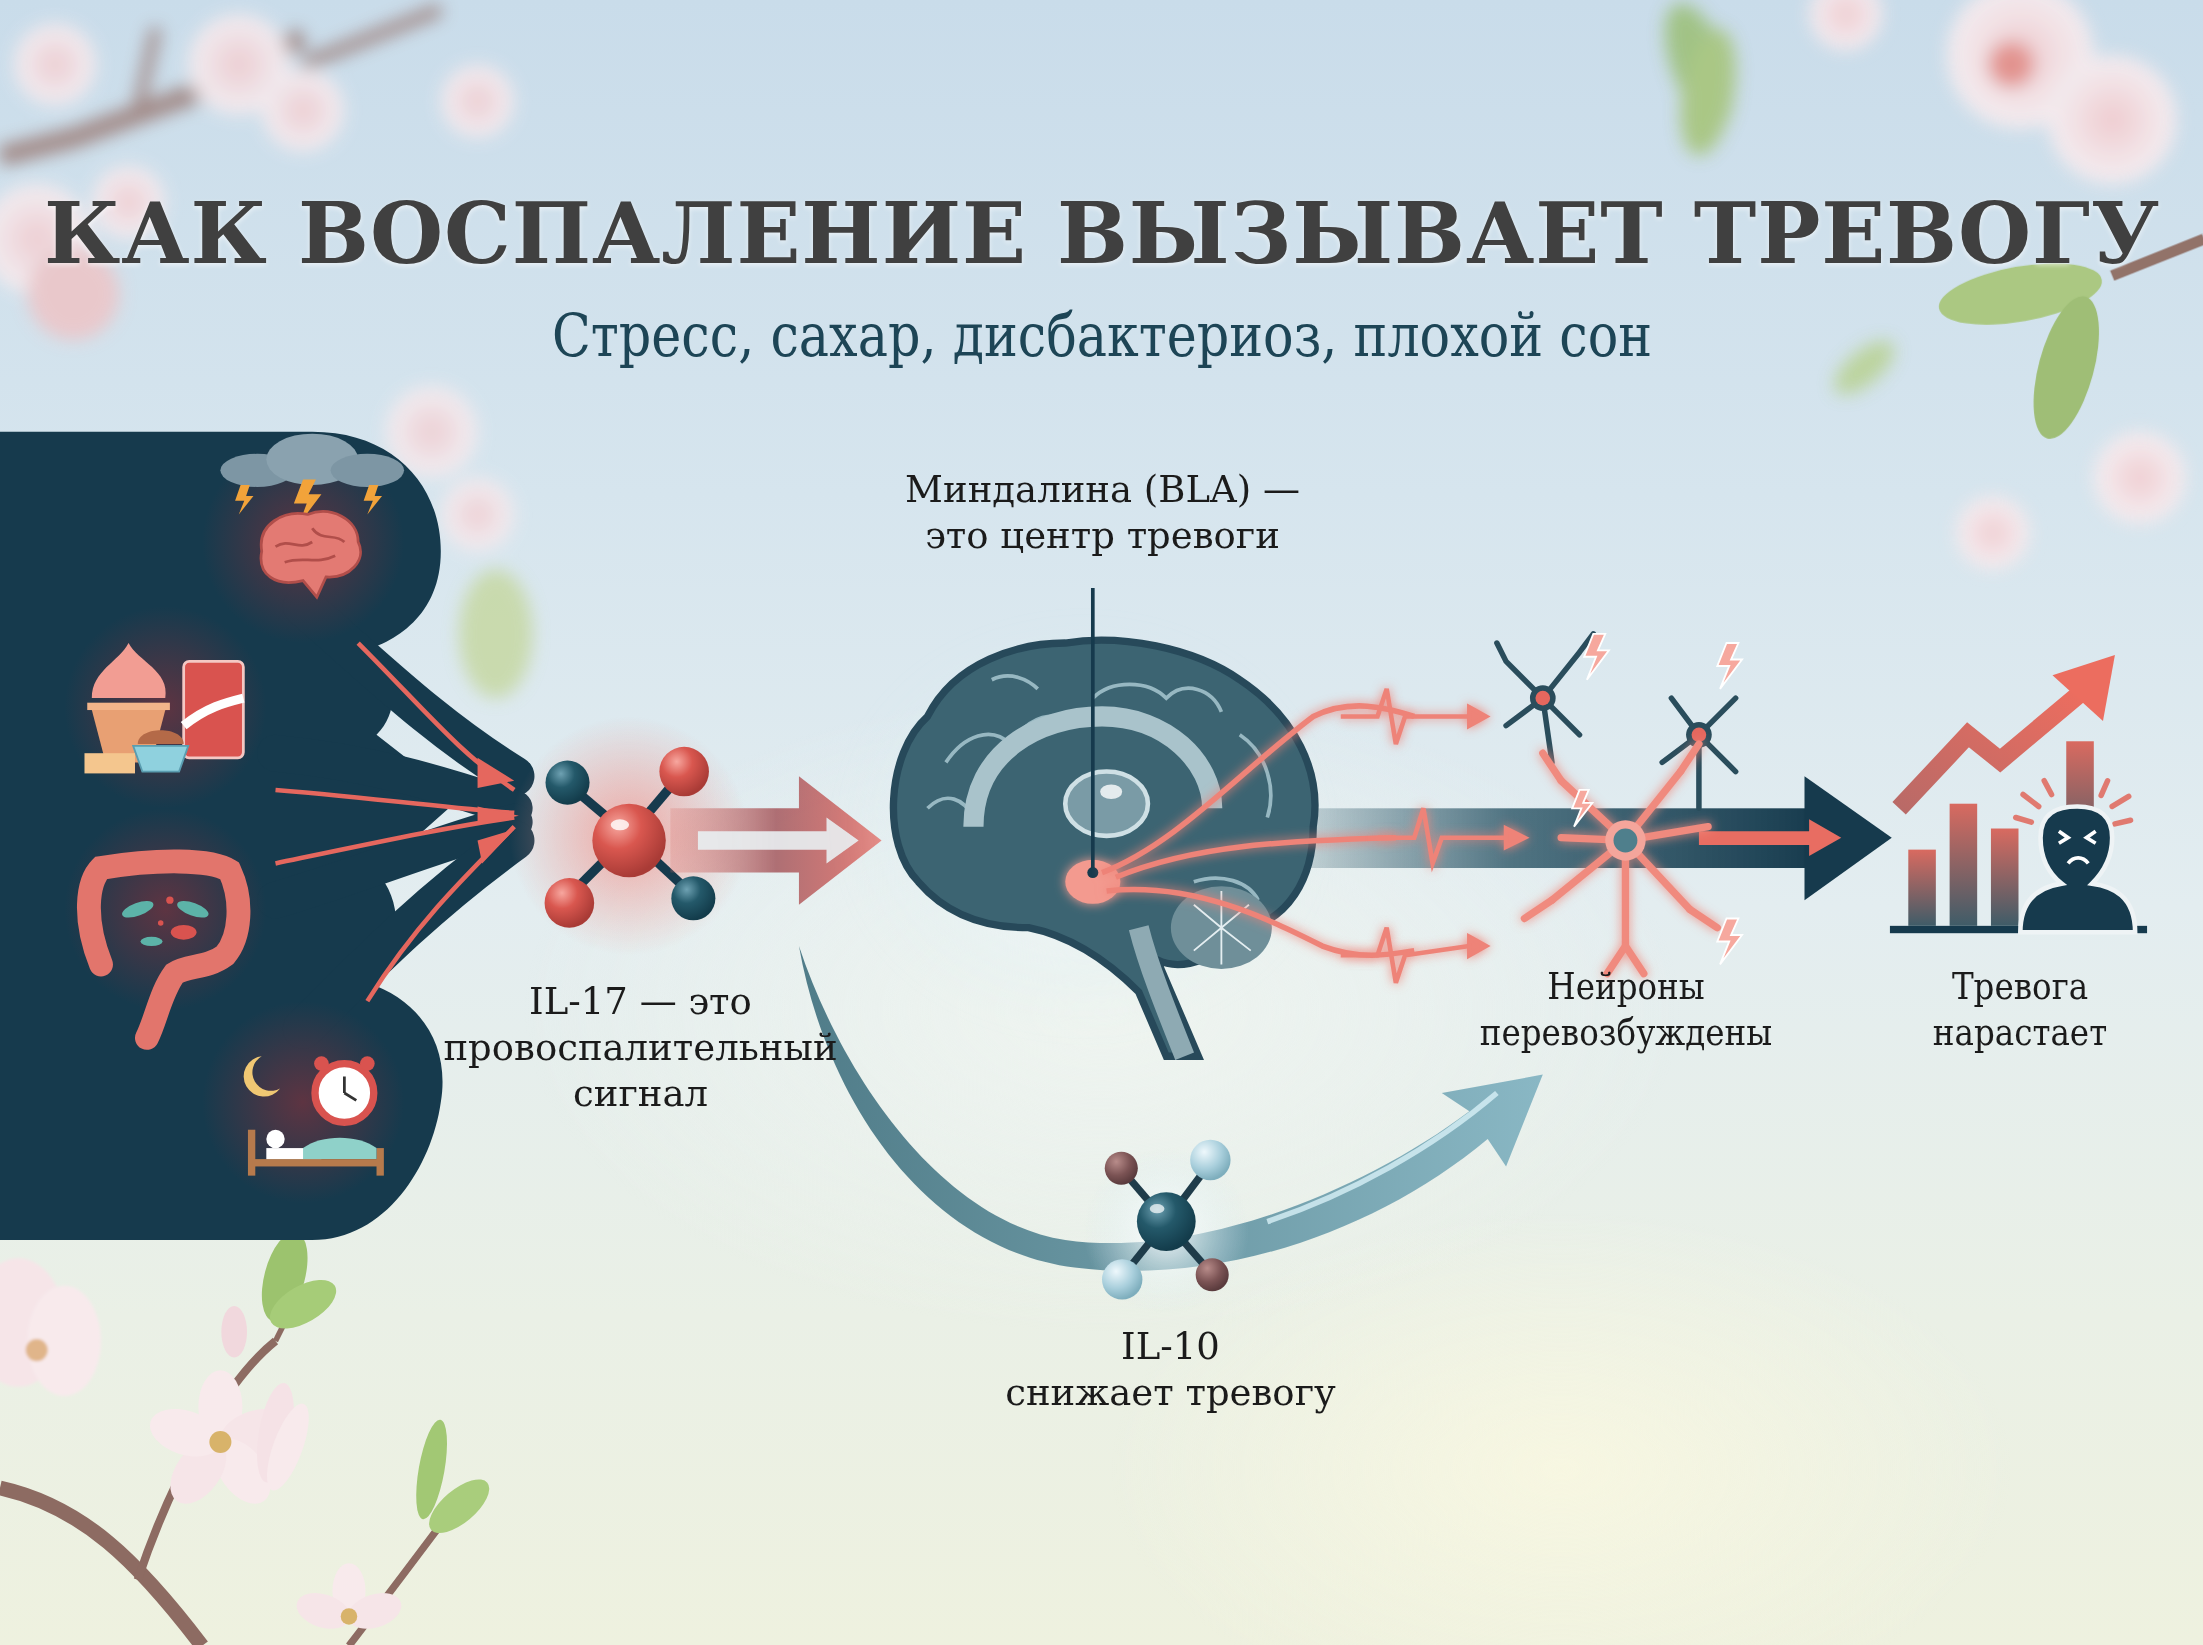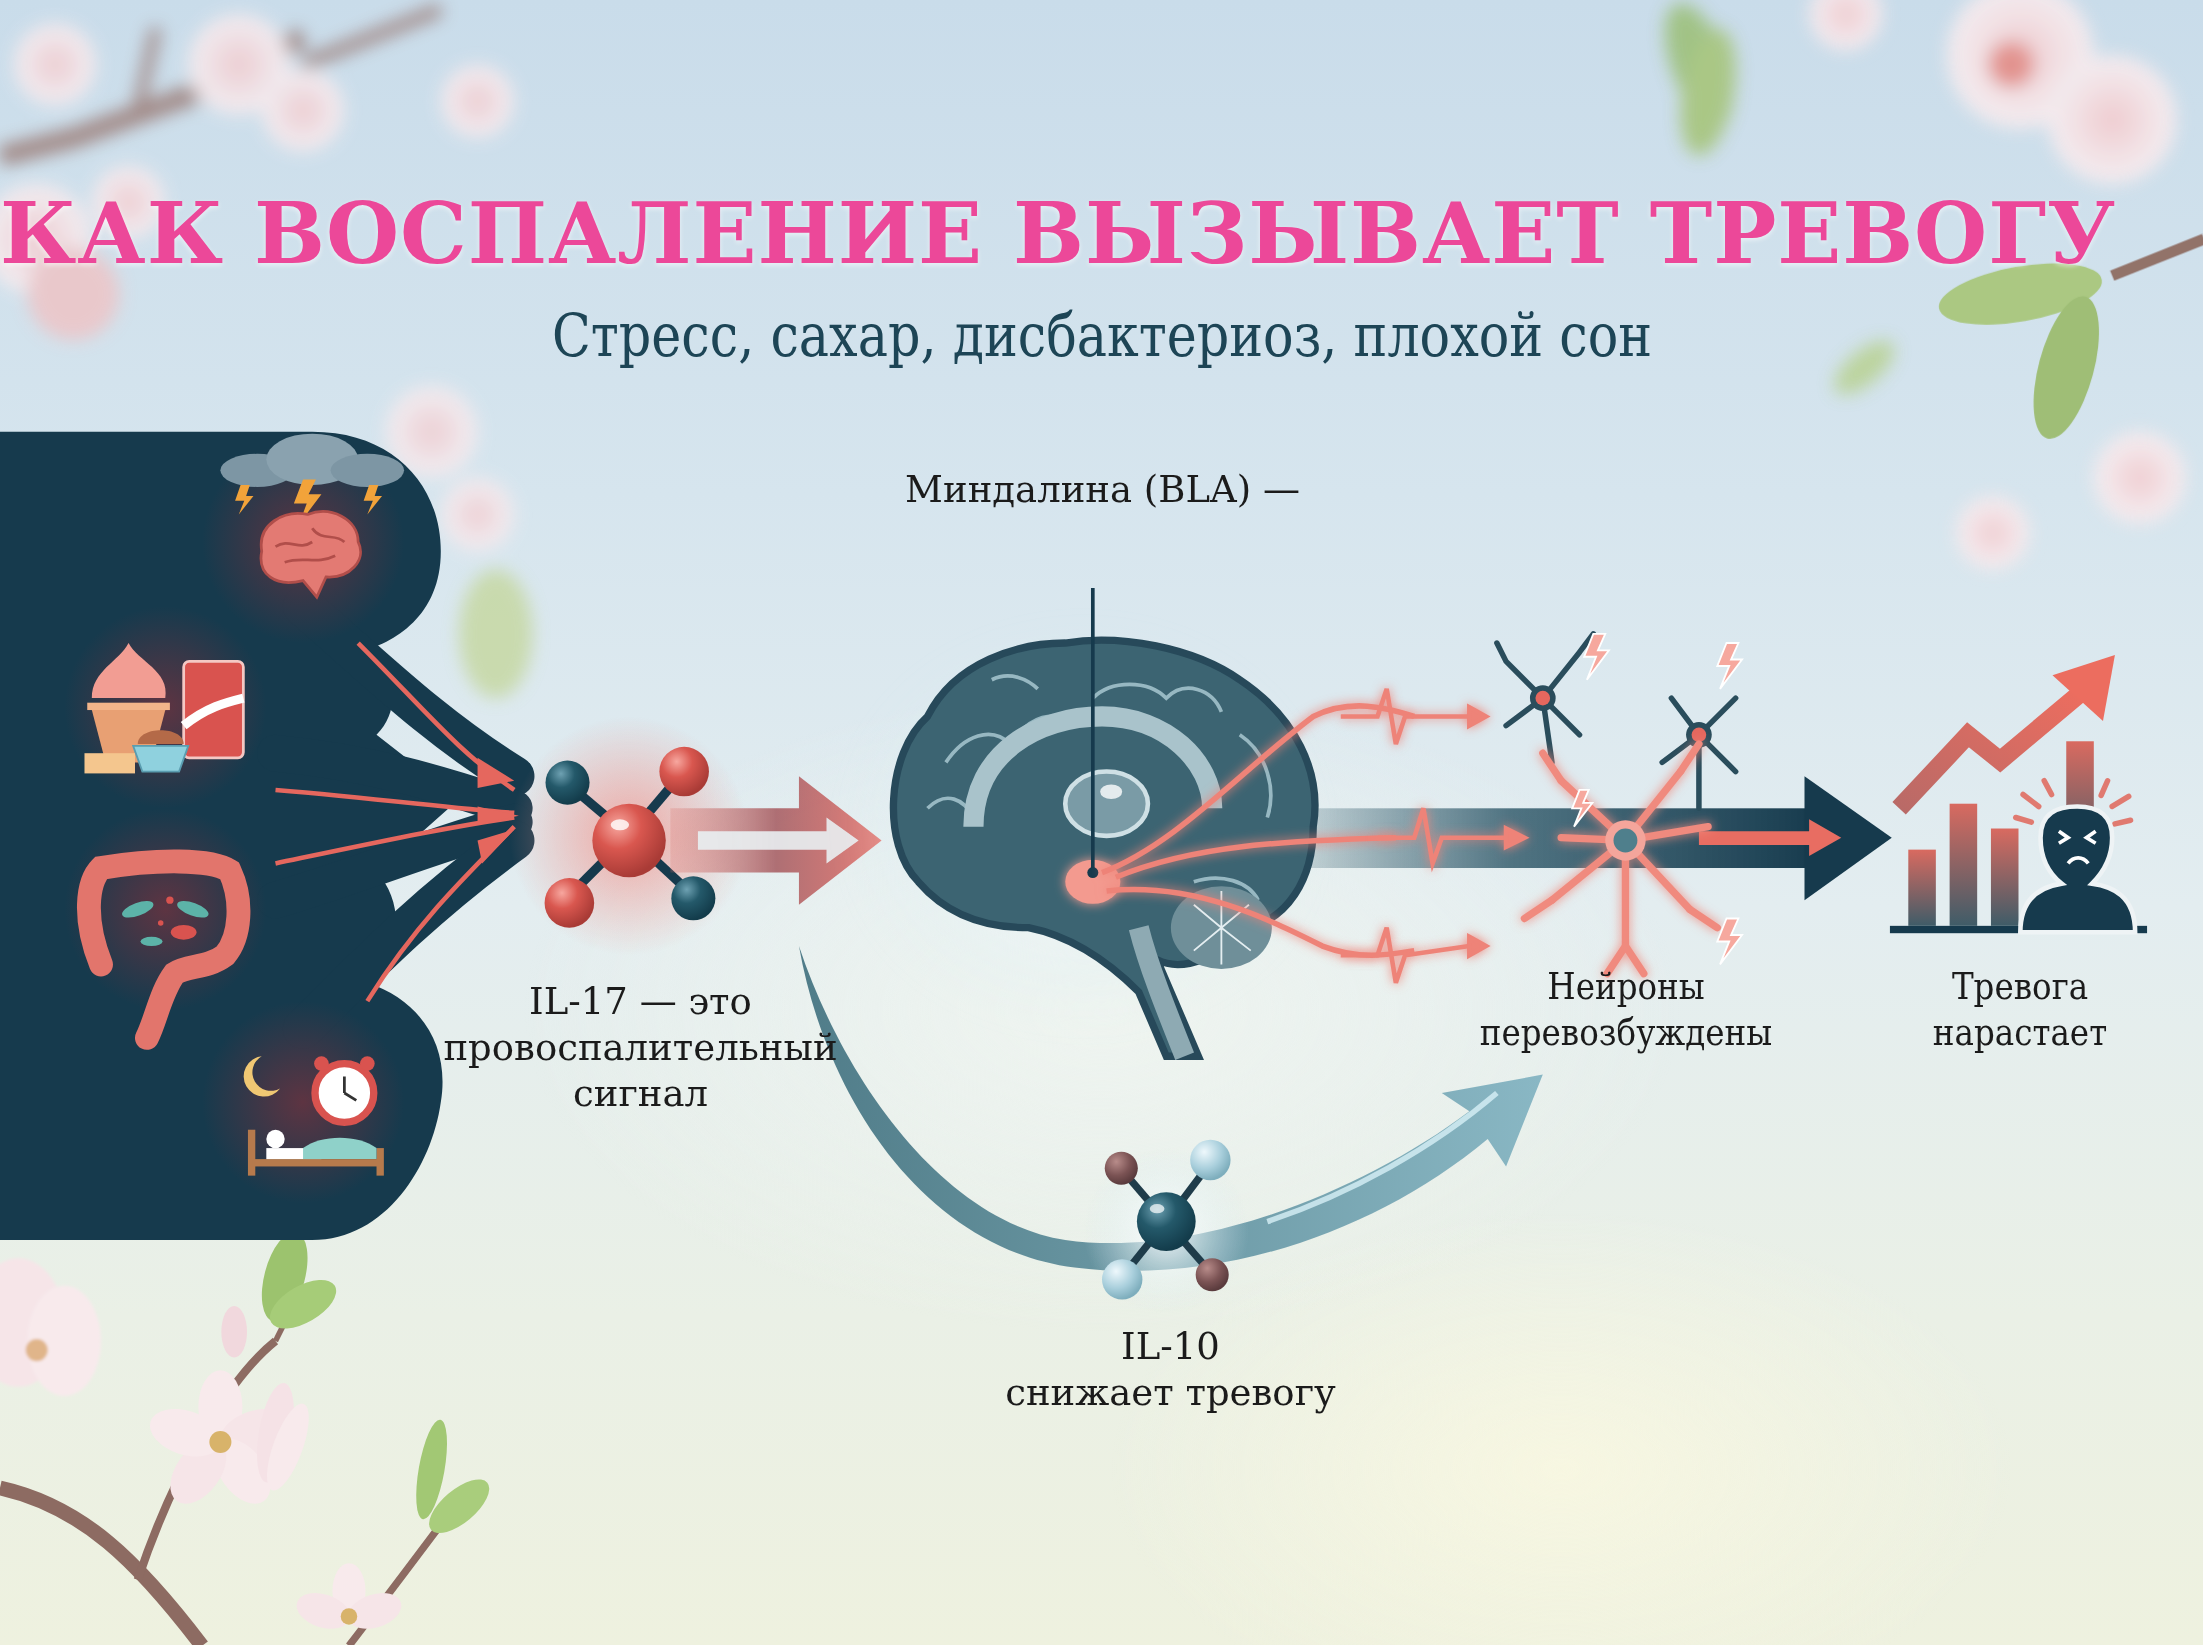--- a/index.html
+++ b/index.html
@@ -7,23 +7,23 @@
     width: 2204px; height: 1646px; overflow: hidden; position: relative;
     font-family: "DejaVu Serif", "Liberation Serif", serif;
     background:
       radial-gradient(ellipse 826px 459px at 1102px 1010px, rgba(240,245,240,0.9), rgba(240,245,240,0) 70%),
       radial-gradient(ellipse 643px 367px at 1561px 1469px, rgba(250,248,225,0.8), rgba(250,248,225,0) 70%),
       linear-gradient(180deg, #c9dcea 0%, #d6e5ee 30%, #e3edf0 55%, #eaf0e6 80%, #eef1df 100%);
   }
   .bg-deco { position: absolute; left: 0; top: 0; width: 2204px; height: 1646px; }
 
   .title {
-    position: absolute; left: 0; width: 2204px; top: 184px; text-align: left;
+    position: absolute; left: 0; width: 2204px; top: 184px; text-align: center;
     font-family: "DejaVu Serif", "Liberation Serif", serif; font-weight: bold;
-    font-size: 84px; letter-spacing: 0.9px; color: #ec4899;
+    font-size: 84px; letter-spacing: 0.9px; color: #404040;
     text-shadow: 0 1.8px 5.5px rgba(255,255,255,0.6);
   }
   .subtitle {
     position: absolute; left: 0; width: 2204px; top: 301px; text-align: center;
     font-family: "DejaVu Serif", "Liberation Serif", serif;
     font-size: 59px; color: #1d4556; transform: scaleX(0.86);
   }
   .label {
     position: absolute; text-align: center; color: #1b1b1b;
     font-family: "DejaVu Serif", "Liberation Serif", serif; font-size: 37px; line-height: 46px;
@@ -402,20 +402,21 @@
 </svg>
 
 <div class="label" style="left:420px; top:979px; width:441px;">
   <span>IL-17 — это</span>
   <span>провоспалительный</span>
   <span>сигнал</span>
 </div>
 
 <div class="label" style="left:882px; top:467px; width:441px;">
   <span>Миндалина (BLA) —</span>
+  <span>это центр тревоги</span>
 </div>
 
 <div class="label" style="left:1433px; top:964px; width:386px; transform:scaleX(0.88);">
   <span>Нейроны</span>
   <span>перевозбуждены</span>
 </div>
 
 <div class="label" style="left:1873px; top:964px; width:294px; transform:scaleX(0.88);">
   <span>Тревога</span>
   <span>нарастает</span>

